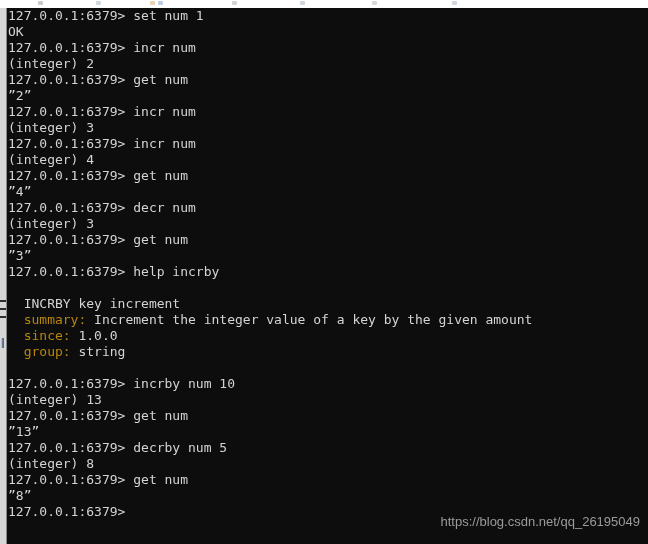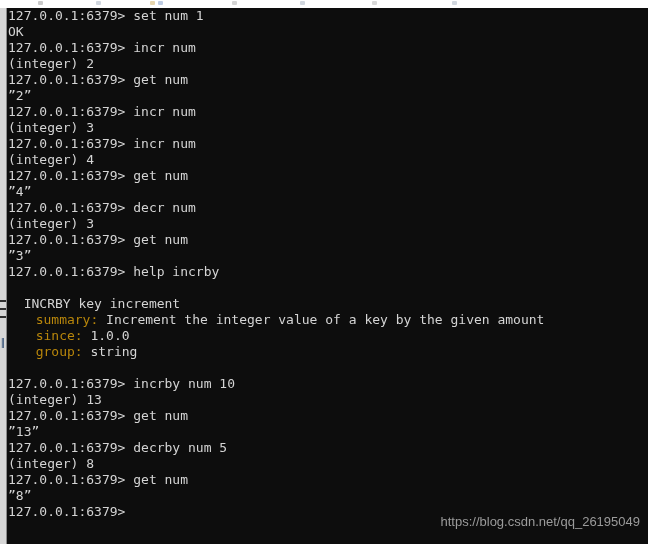--- a/index.html
+++ b/index.html
@@ -84,21 +84,20 @@
     line-height: 16px;
     white-space: pre;
     letter-spacing: 0px;
   }
   .line {
     height: 16px;
     white-space: pre;
   }
   .k {            
     color: #b8860b;
-    padding-left: 12px;
   }
 
   
   .watermark {
     position: absolute;
     right: 8px;
     top: 514px;
     color: #9b9b9b;
     font-family: "Liberation Sans", "DejaVu Sans", sans-serif;
     font-size: 13px;

